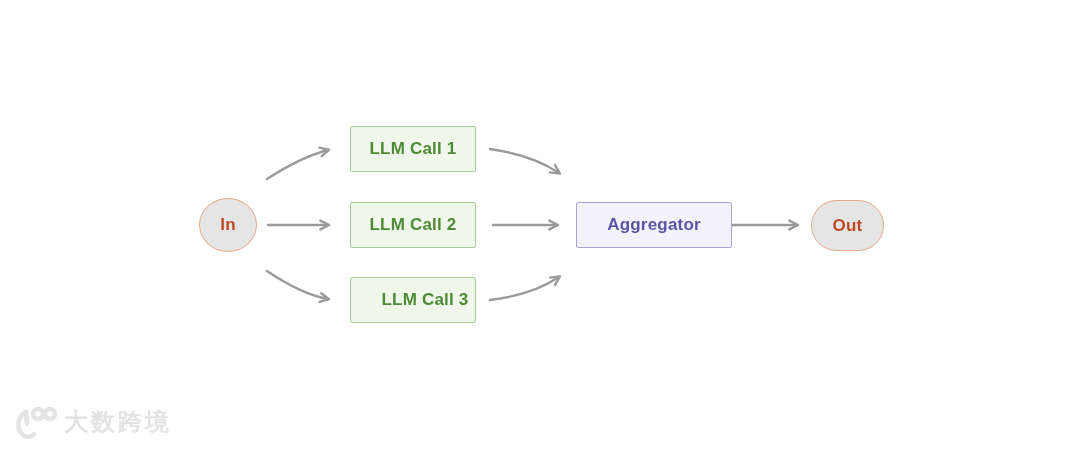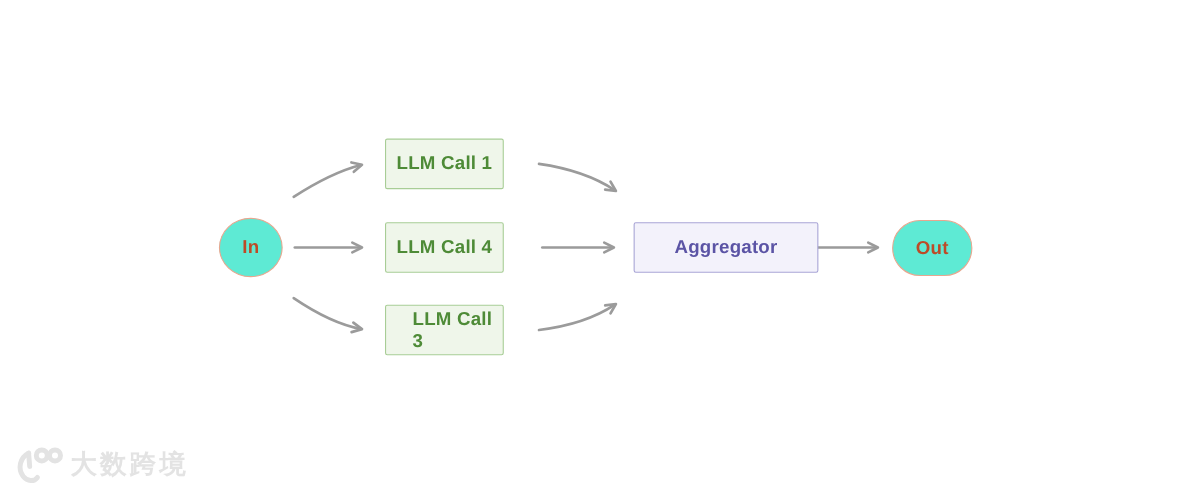--- a/index.html
+++ b/index.html
@@ -26,42 +26,42 @@
     display: flex;
     align-items: center;
     justify-content: center;
     box-sizing: border-box;
     font-weight: bold;
     font-size: 17px;
     letter-spacing: 0.2px;
   }
   .llm-box {
     left: 350px;
-    width: 108px;
+    width: 126px;
     height: 46px;
     background: #eff6ea;
     border: 1.5px solid #a8cd96;
     border-radius: 2px;
     color: #4e8b37;
   }
   .llm-1 { top: 126px; }
   .llm-2 { top: 202px; }
   .llm-3 { top: 277px; padding-left: 24px; }
   .aggregator-box {
     left: 576px;
     top: 202px;
-    width: 168px;
+    width: 156px;
     height: 46px;
     background: #f3f2fb;
     border: 1.5px solid #a9a5d6;
     border-radius: 2px;
     color: #5b54a5;
   }
   .terminal {
-    background: #5eead4;
+    background: #e5e5e5;
     border: 1.5px solid #e7a78f;
     color: #bd4b27;
   }
   .node-in {
     left: 199px;
     top: 198px;
     width: 58px;
     height: 54px;
     border-radius: 50%;
   }
@@ -113,21 +113,21 @@
 
   <div class="node terminal node-in">
     <span>In</span>
   </div>
 
   <div class="node llm-box llm-1">
     <span>LLM Call 1</span>
   </div>
 
   <div class="node llm-box llm-2">
-    <span>LLM Call 4</span>
+    <span>LLM Call 2</span>
   </div>
 
   <div class="node llm-box llm-3">
     <span>LLM Call 3</span>
   </div>
 
   <div class="node aggregator-box">
     <span>Aggregator</span>
   </div>
 

